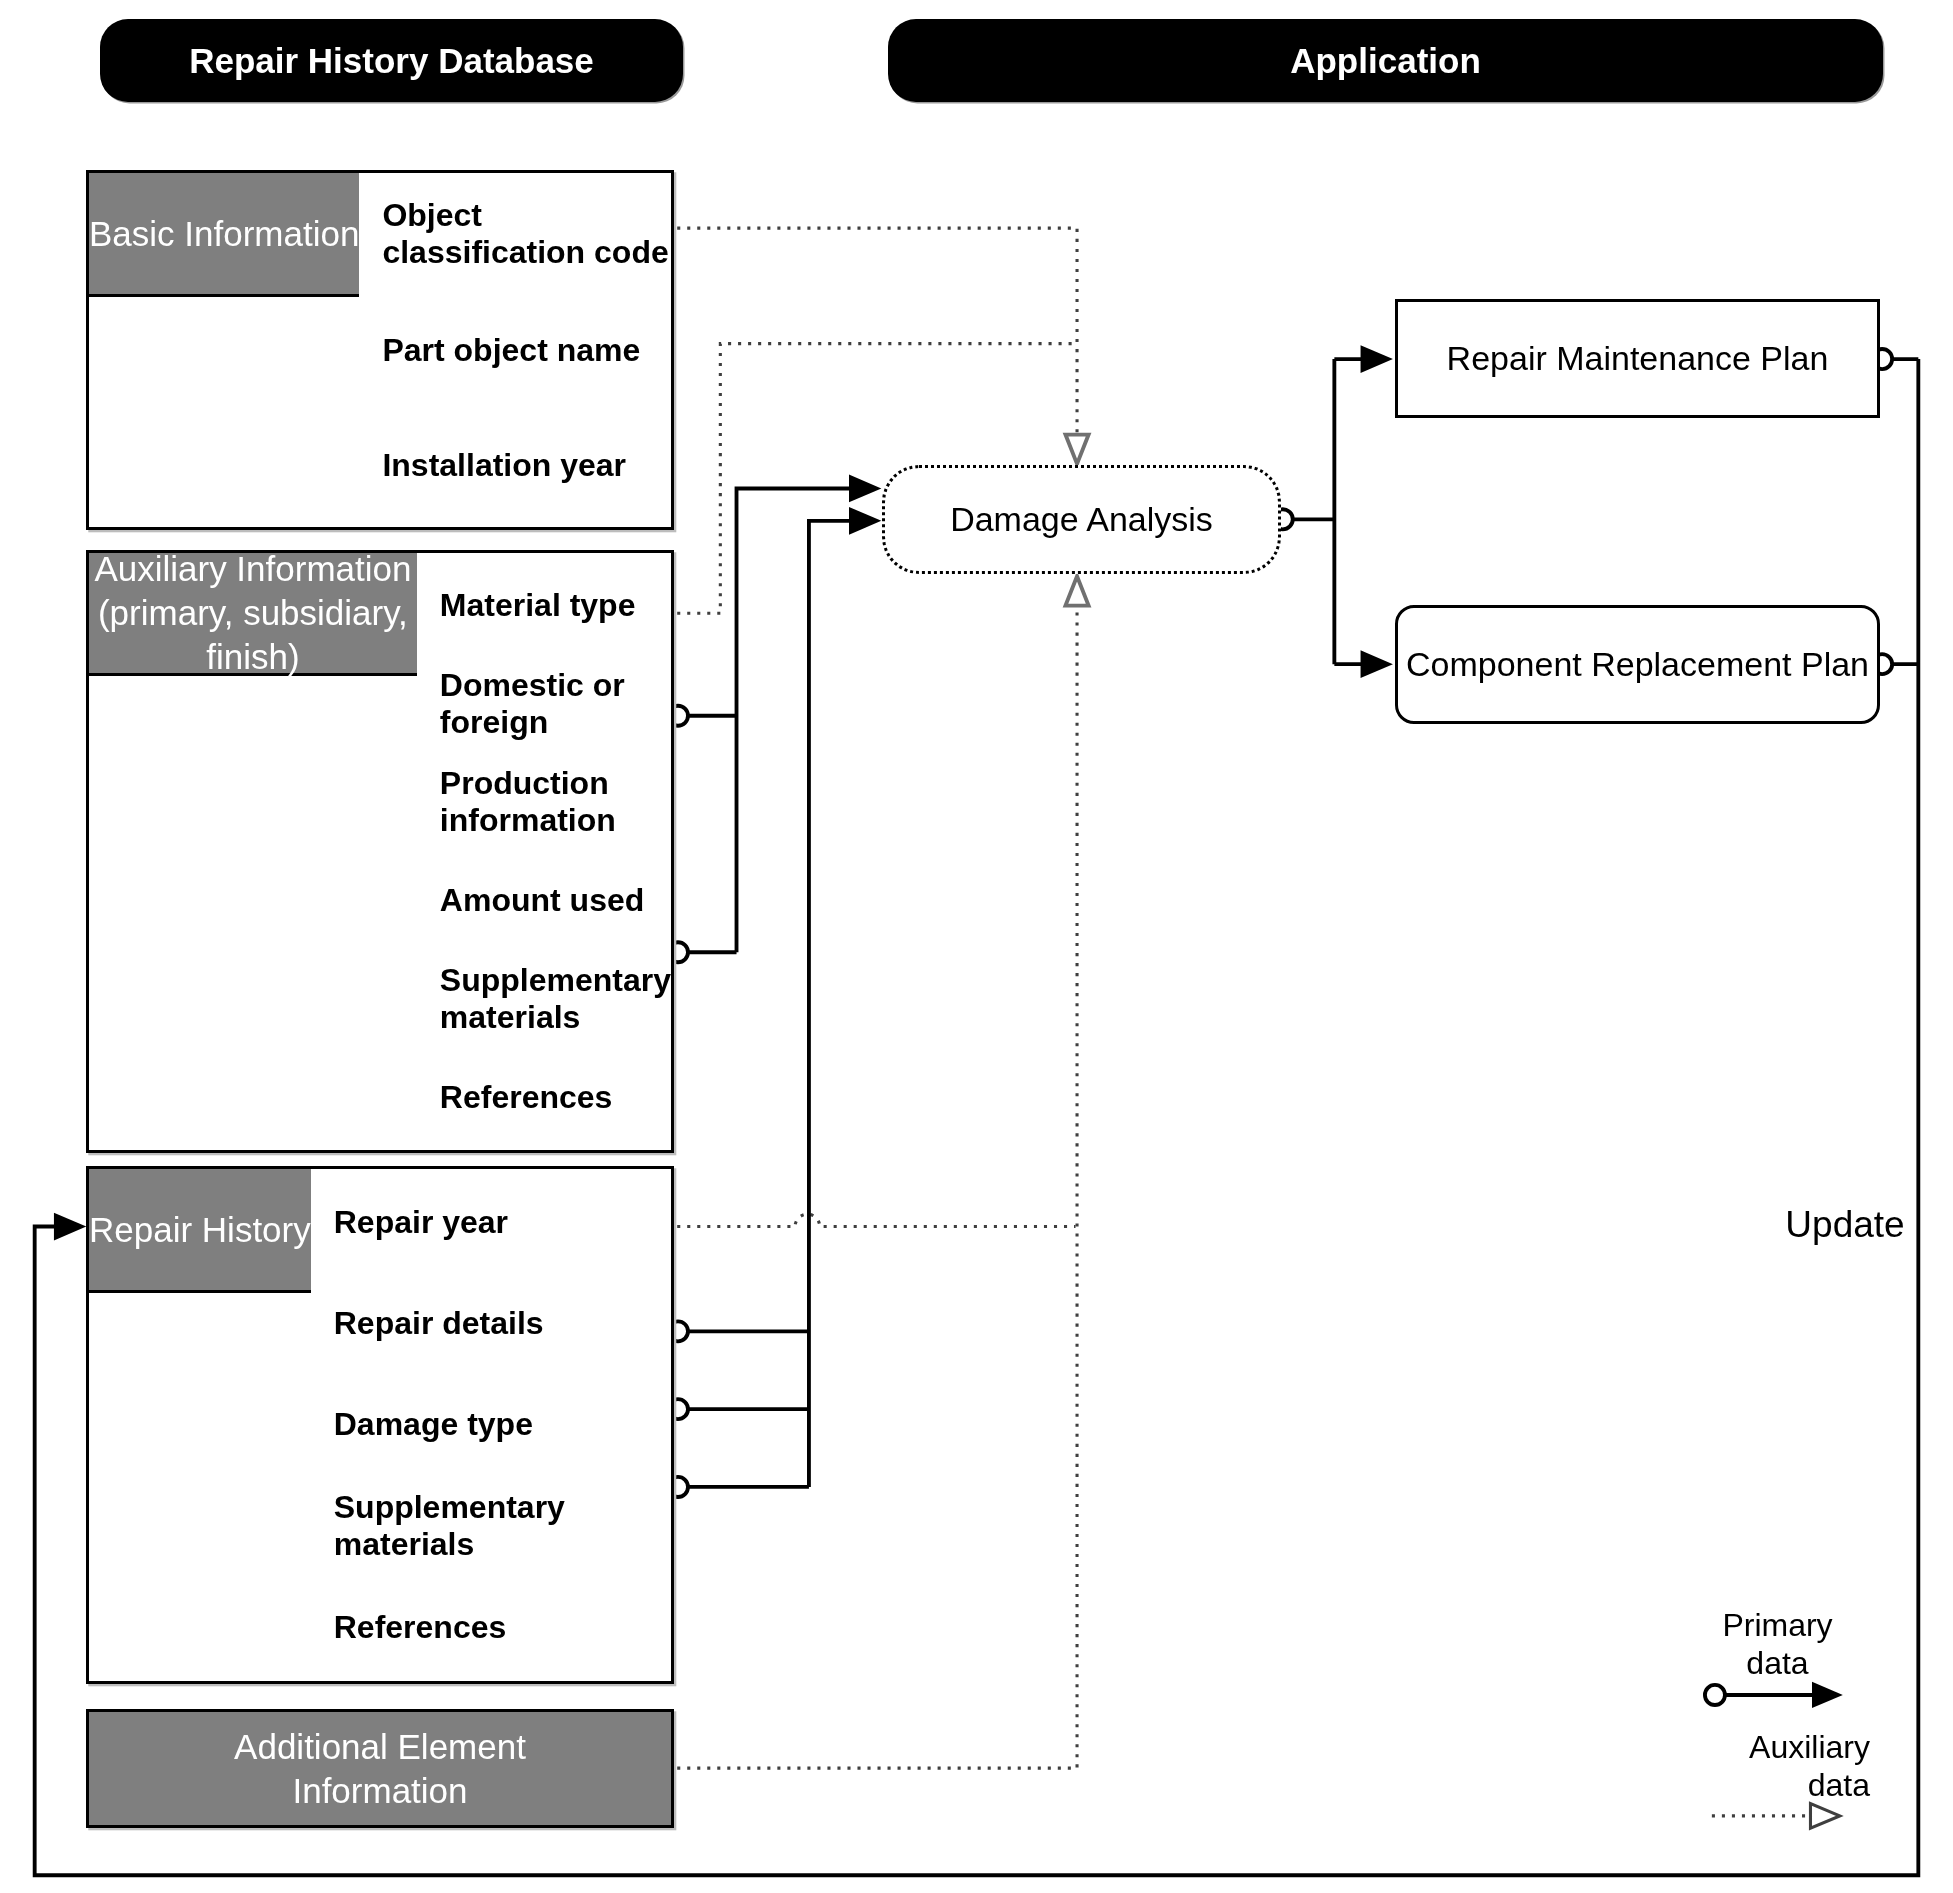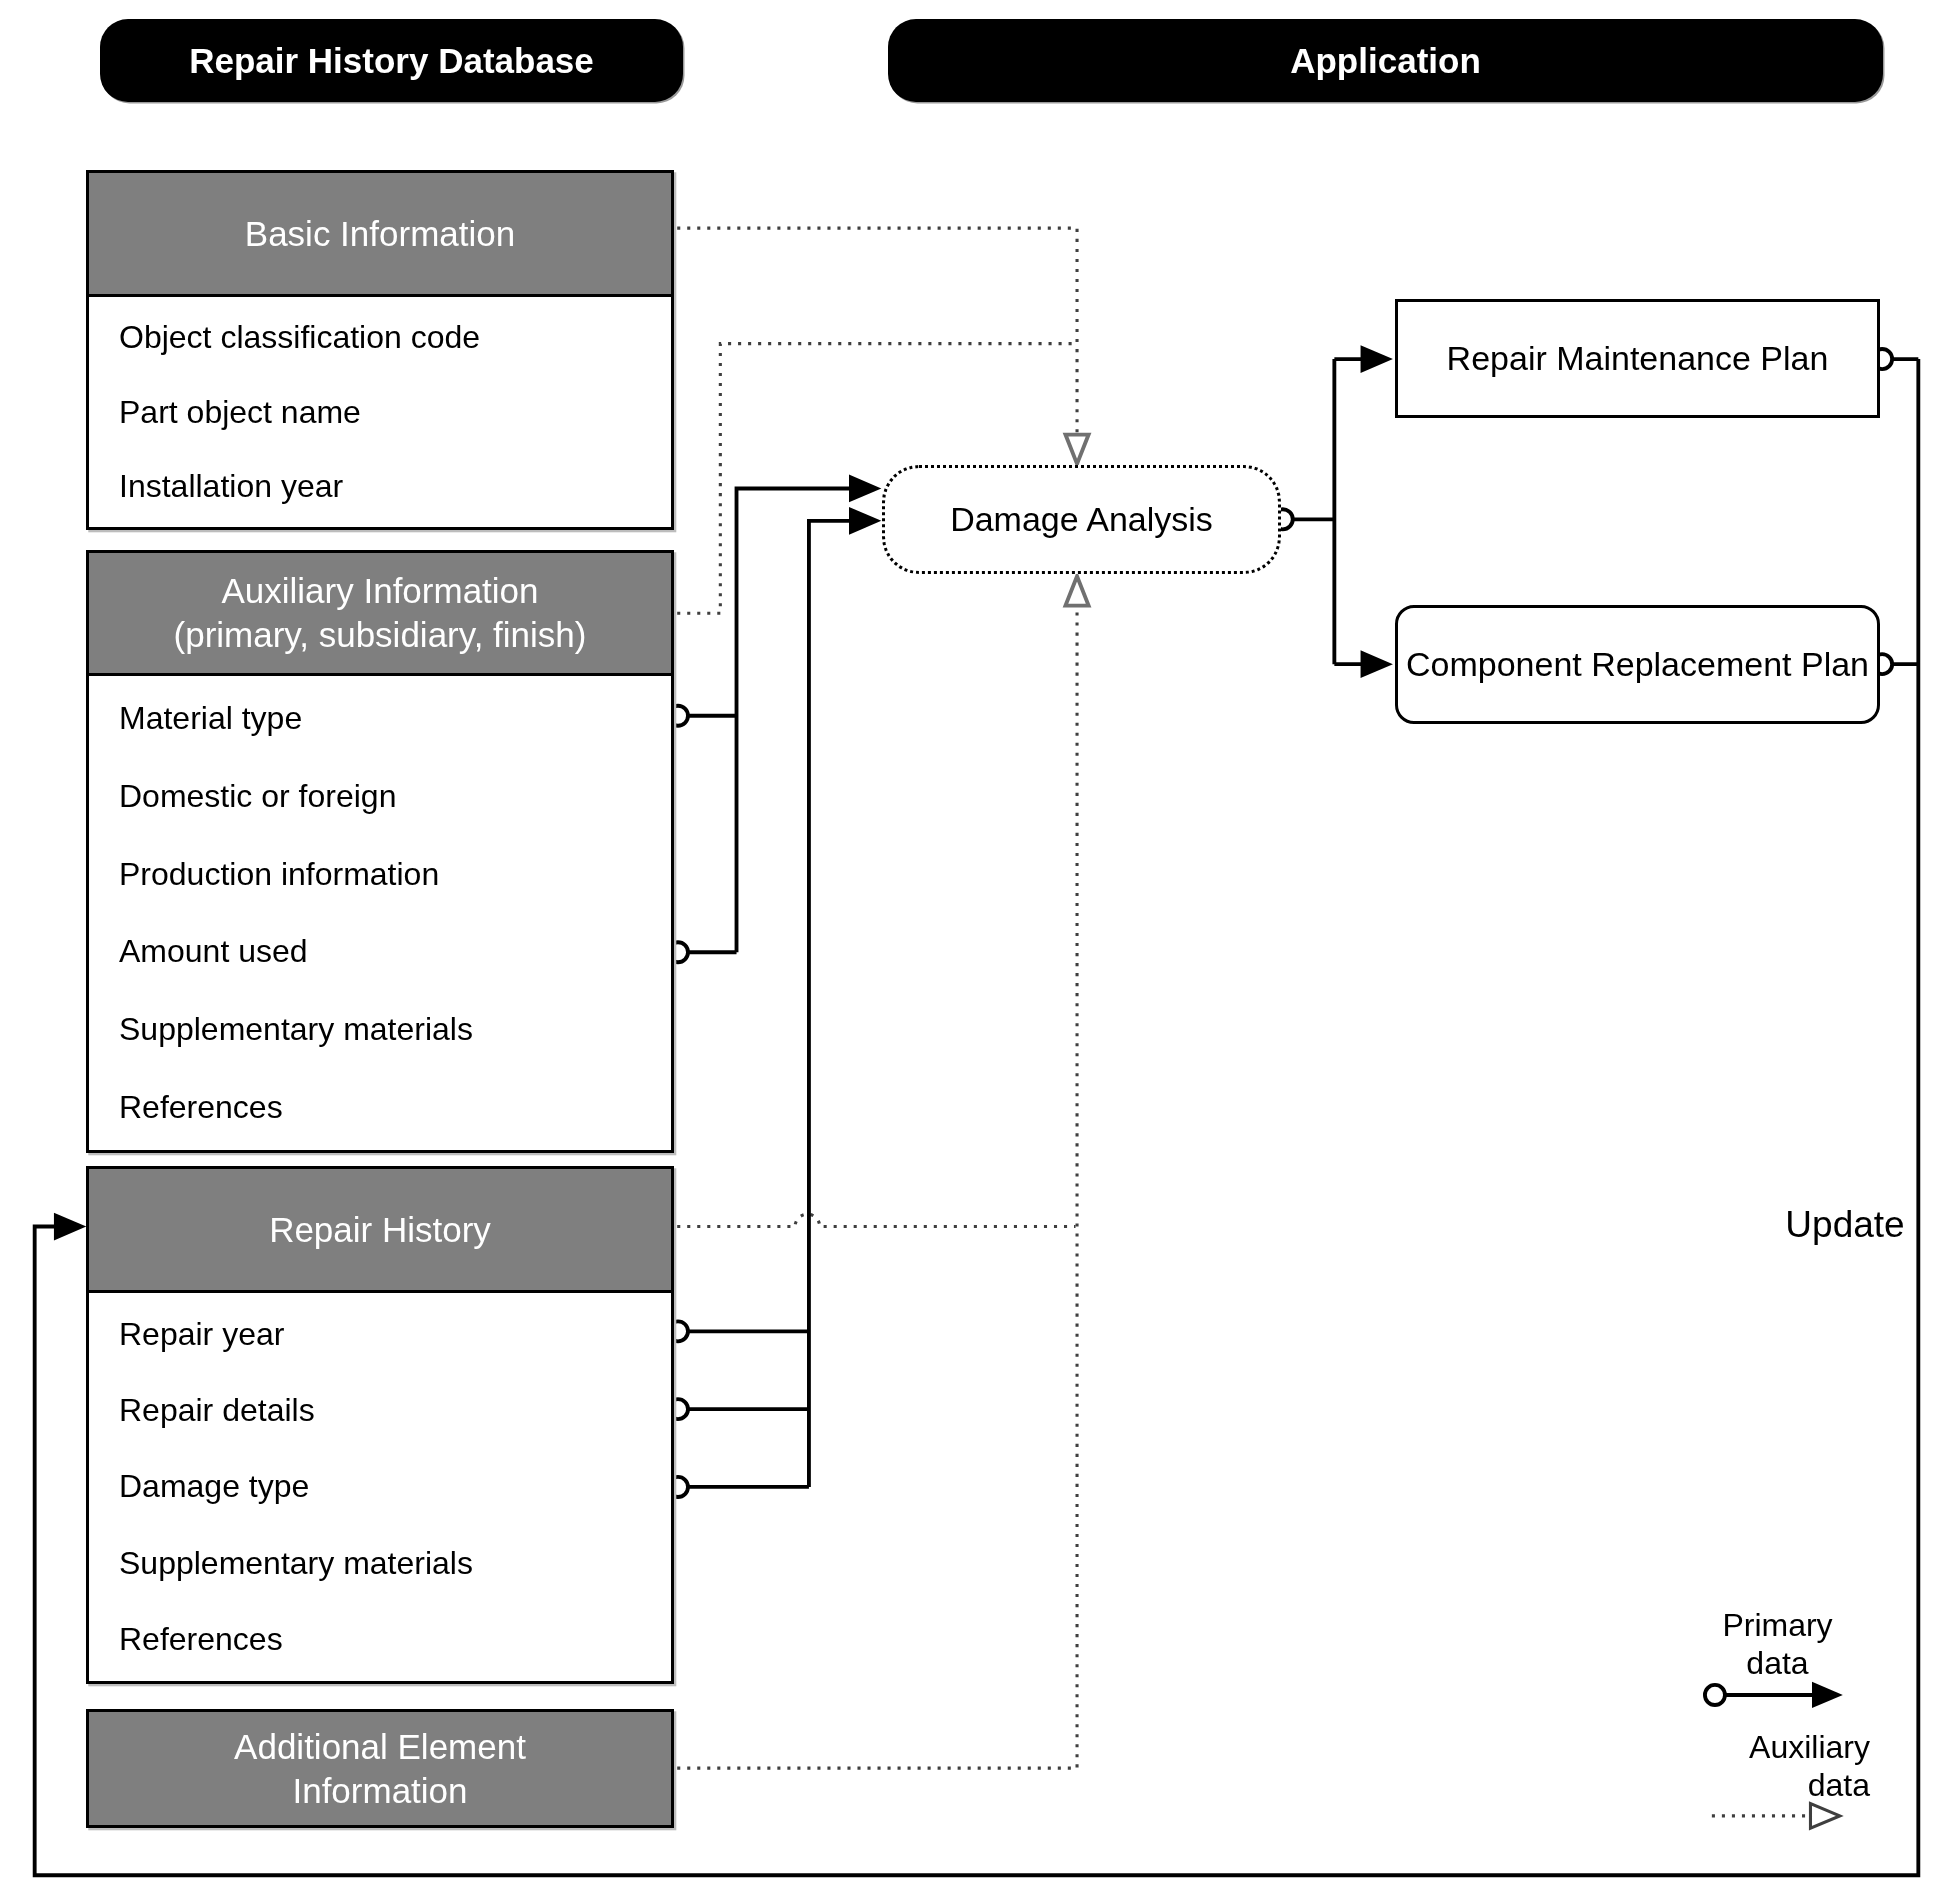--- a/index.html
+++ b/index.html
@@ -17,33 +17,33 @@
     position:absolute;
     background:#000000; color:#ffffff;
     font-weight:bold; font-size:35px;
     display:flex; align-items:center; justify-content:center;
     border-radius:28px;
     box-shadow:1.5px 1.5px 0 #9a9a9a;
   }
   .dtable {
     position:absolute;
     border:3.1px solid #000; background:#ffffff;
-    display:flex; flex-direction:column;
+    display:flex; 
     box-sizing:border-box;
     box-shadow:2.3px 2.3px 0 #bdbdbd;
   }
   .dtable-header {
     background:#7f7f7f; color:#ffffff;
     border-bottom:3.1px solid #000;
     display:flex; flex-direction:column;
     align-items:center; justify-content:center;
     font-size:35px; line-height:1.25; text-align:center;
   }
   .dtable-body { flex:1; display:flex; flex-direction:column; padding:3.1px 0; }
-  .drow { flex:1; display:flex; align-items:center; padding-left:30px; font-size:32px; }
+  .drow { flex:1; display:flex; align-items:center; padding-left:23px; font-size:32px;font-weight:bold; }
 
   .gray-box {
     position:absolute;
     background:#7f7f7f; color:#ffffff;
     border:3.1px solid #000;
     display:flex; flex-direction:column; align-items:center; justify-content:center;
     font-size:35px; line-height:1.25; text-align:center;
     box-sizing:border-box;
     box-shadow:2.3px 2.3px 0 #bdbdbd;
   }

